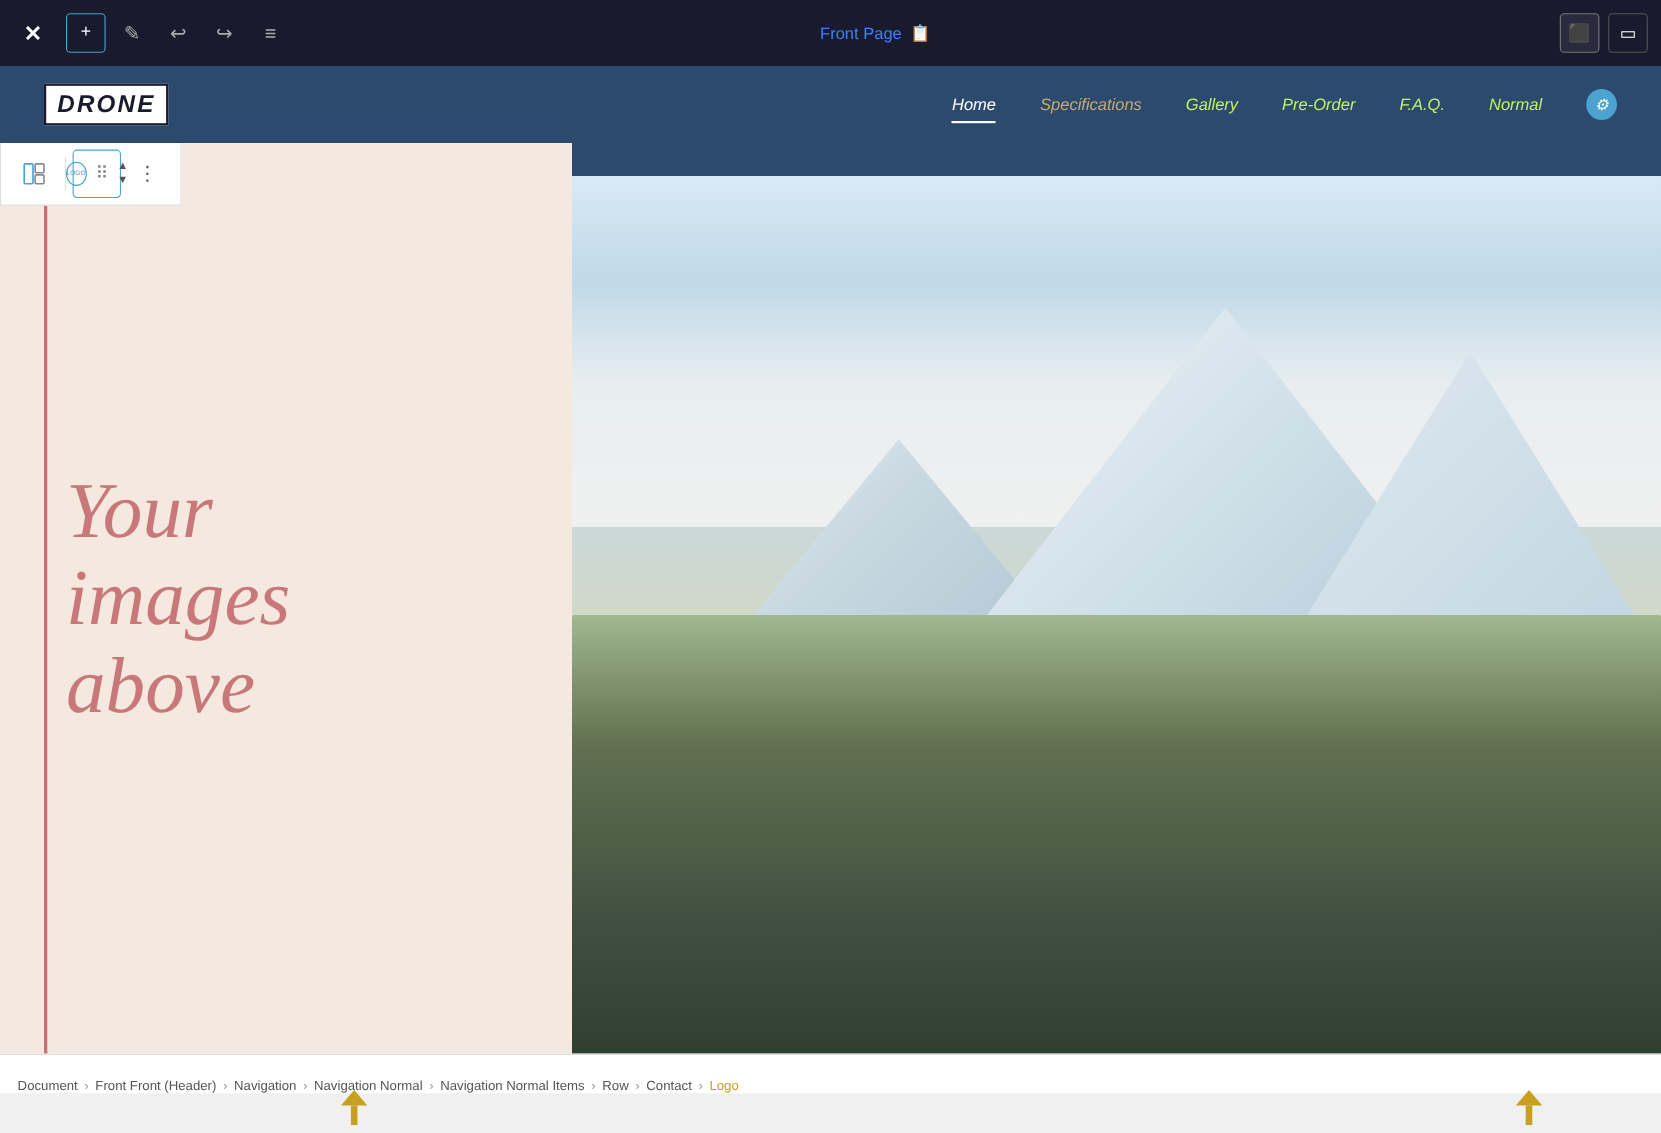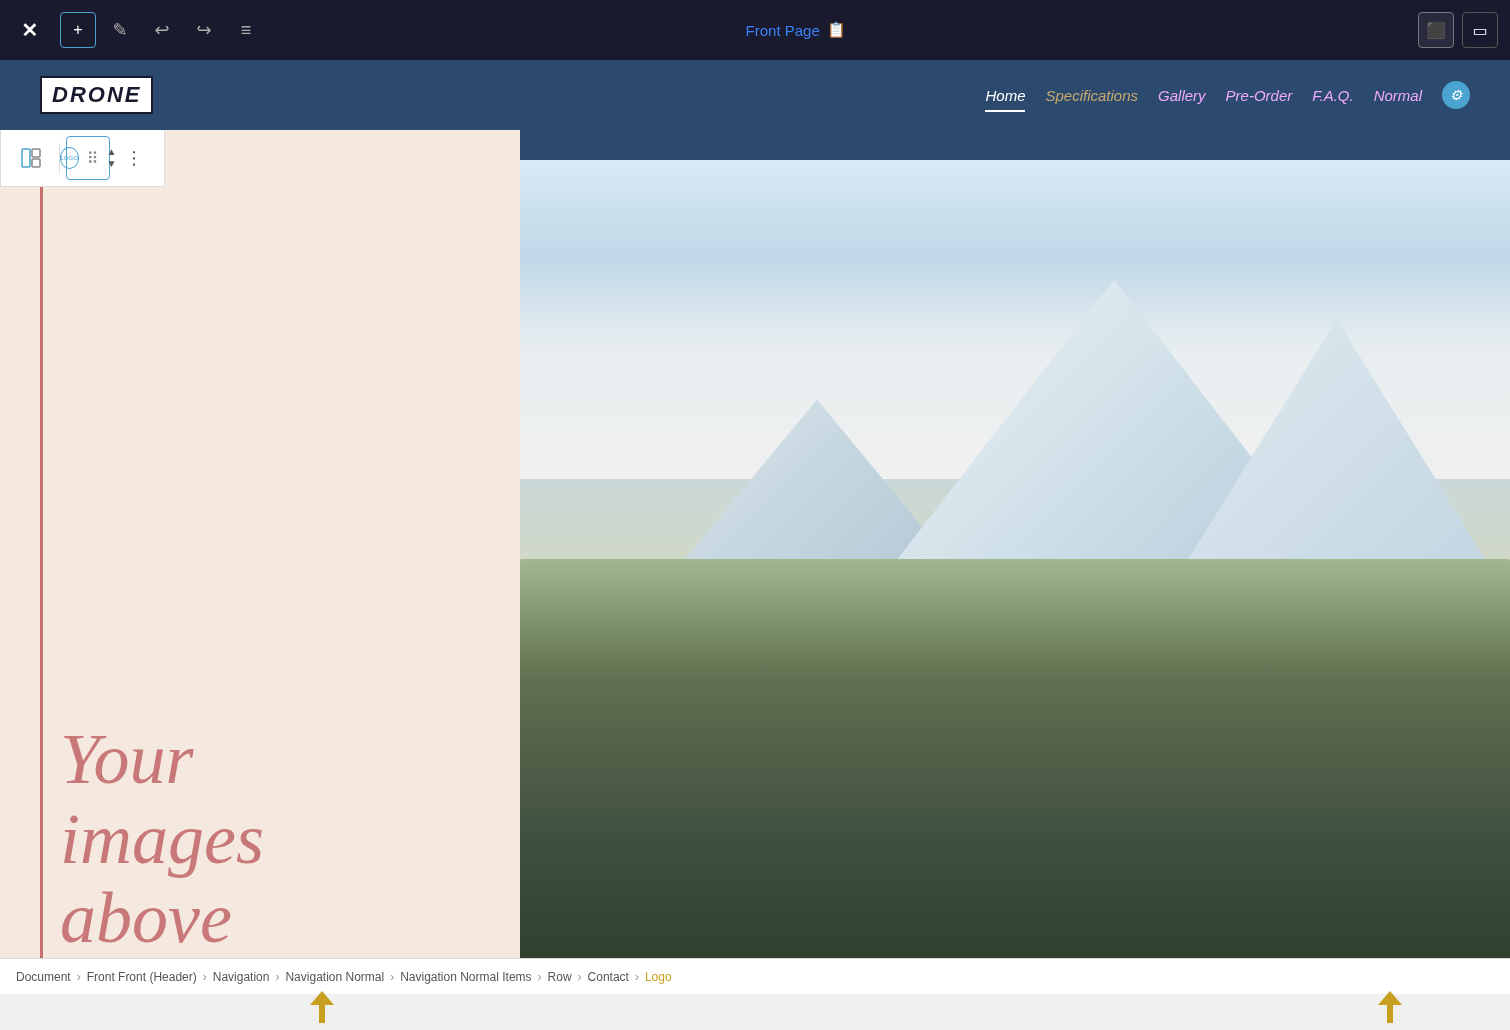--- a/index.html
+++ b/index.html
@@ -129,25 +129,25 @@
     .site-logo-text {
       font-size: 22px;
       font-weight: 900;
       letter-spacing: 2px;
       color: #1a1a2e;
       font-family: 'Arial Black', sans-serif;
     }
     .site-nav {
       margin-left: auto;
       display: flex;
-      gap: 20px;
+      gap: 40px;
       align-items: center;
     }
     .nav-item {
-      color: #f0abfc;
+      color: #bef264;
       font-size: 15px;
       cursor: pointer;
       text-decoration: none;
       position: relative;
     }
     .nav-item.active {
       color: white;
     }
     .nav-item.active::after {
       content: '';
@@ -181,21 +181,21 @@
       display: flex;
       background: #f5e8de;
     }
 
     
     .hero-left {
       width: 520px;
       background: #f5e8de;
       position: relative;
       display: flex;
-      align-items: flex-end;
+      align-items: center;
       padding-left: 60px;
     }
     
     .hero-line {
       position: absolute;
       left: 40px;
       top: 0;
       bottom: 0;
       width: 3px;
       background: #c87070;
@@ -323,21 +323,21 @@
       font-size: 8px;
       color: #4aa3d0;
     }
 
     
     .breadcrumb-bar {
       height: 36px;
       background: white;
       border-top: 1px solid #ddd;
       display: flex;
-      align-items: center;
+      align-items: flex-end;
       padding: 0 16px;
       font-size: 12px;
       color: #555;
       gap: 4px;
       position: relative;
     }
     .breadcrumb-item {
       color: #555;
       cursor: pointer;
     }

